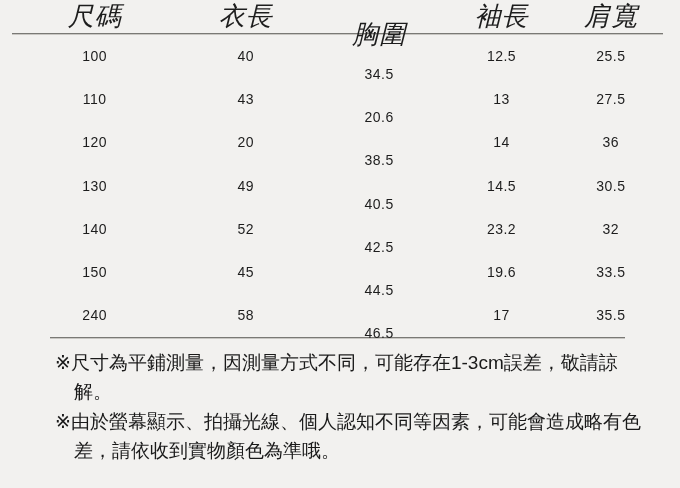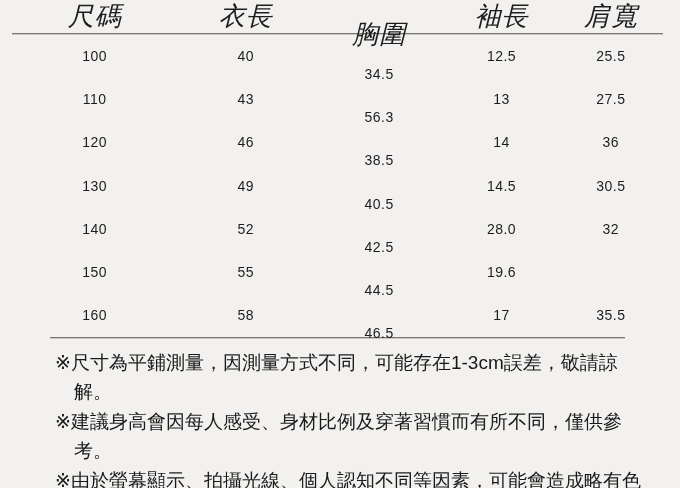--- a/index.html
+++ b/index.html
@@ -91,66 +91,66 @@
       <div class="cell c1">100</div>
       <div class="cell c2">40</div>
       <div class="cell c3">34.5</div>
       <div class="cell c4">12.5</div>
       <div class="cell c5">25.5</div>
     </div>
 
     <div class="row">
       <div class="cell c1">110</div>
       <div class="cell c2">43</div>
-      <div class="cell c3">56.3</div>
+      <div class="cell c3">20.6</div>
       <div class="cell c4">13</div>
       <div class="cell c5">27.5</div>
     </div>
 
     <div class="row">
       <div class="cell c1">120</div>
-      <div class="cell c2">46</div>
+      <div class="cell c2">20</div>
       <div class="cell c3">38.5</div>
       <div class="cell c4">14</div>
       <div class="cell c5">36</div>
     </div>
 
     <div class="row">
       <div class="cell c1">130</div>
       <div class="cell c2">49</div>
       <div class="cell c3">40.5</div>
       <div class="cell c4">14.5</div>
       <div class="cell c5">30.5</div>
     </div>
 
     <div class="row">
       <div class="cell c1">140</div>
       <div class="cell c2">52</div>
       <div class="cell c3">42.5</div>
-      <div class="cell c4">28.0</div>
+      <div class="cell c4">23.2</div>
       <div class="cell c5">32</div>
     </div>
 
     <div class="row">
       <div class="cell c1">150</div>
-      <div class="cell c2">55</div>
+      <div class="cell c2">45</div>
       <div class="cell c3">44.5</div>
       <div class="cell c4">19.6</div>
+      <div class="cell c5">33.5</div>
     </div>
 
     <div class="row">
-      <div class="cell c1">160</div>
+      <div class="cell c1">240</div>
       <div class="cell c2">58</div>
       <div class="cell c3">46.5</div>
       <div class="cell c4">17</div>
       <div class="cell c5">35.5</div>
     </div>
   </div>
 
   <div class="divider bottom"></div>
 
   <div class="notes">
     <p>※尺寸為平鋪測量，因測量方式不同，可能存在1-3cm誤差，敬請諒解。</p>
-    <p>※建議身高會因每人感受、身材比例及穿著習慣而有所不同，僅供參考。</p>
     <p>※由於螢幕顯示、拍攝光線、個人認知不同等因素，可能會造成略有色差，請依收到實物顏色為準哦。</p>
   </div>
 
 </div>
 
 </body></html>

